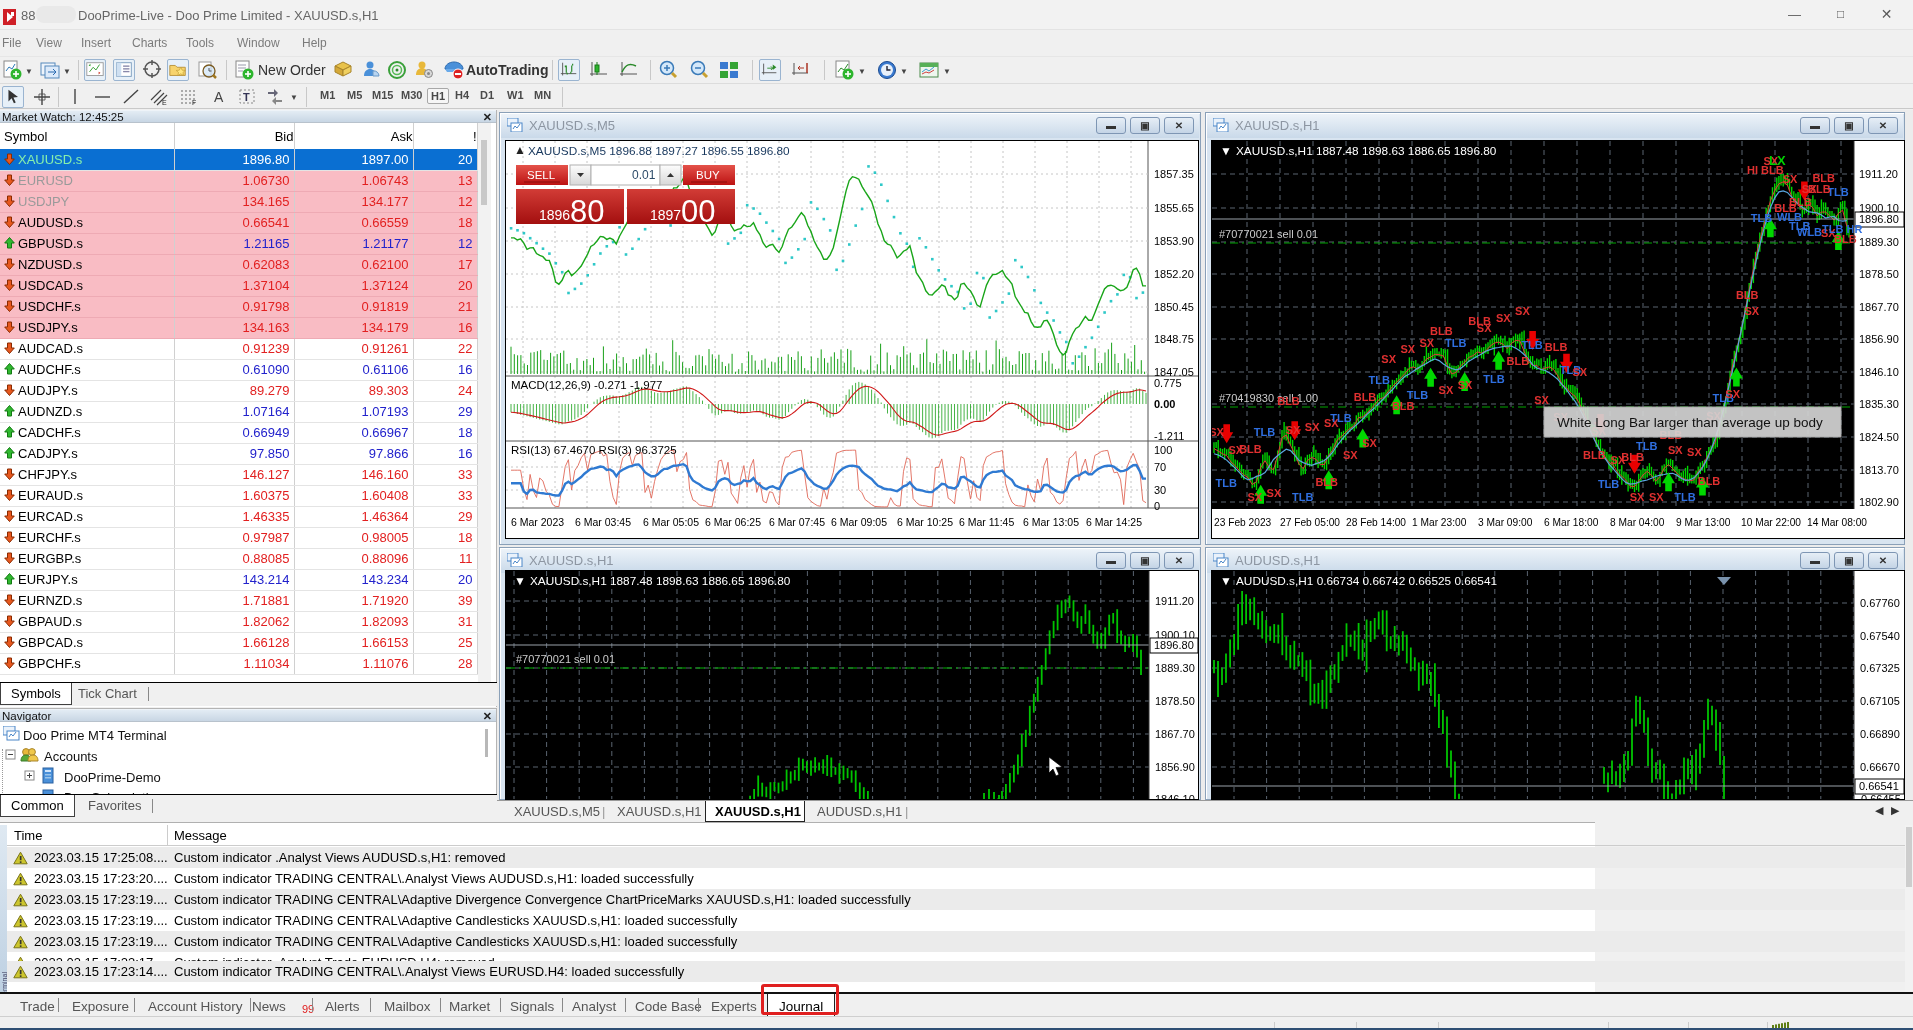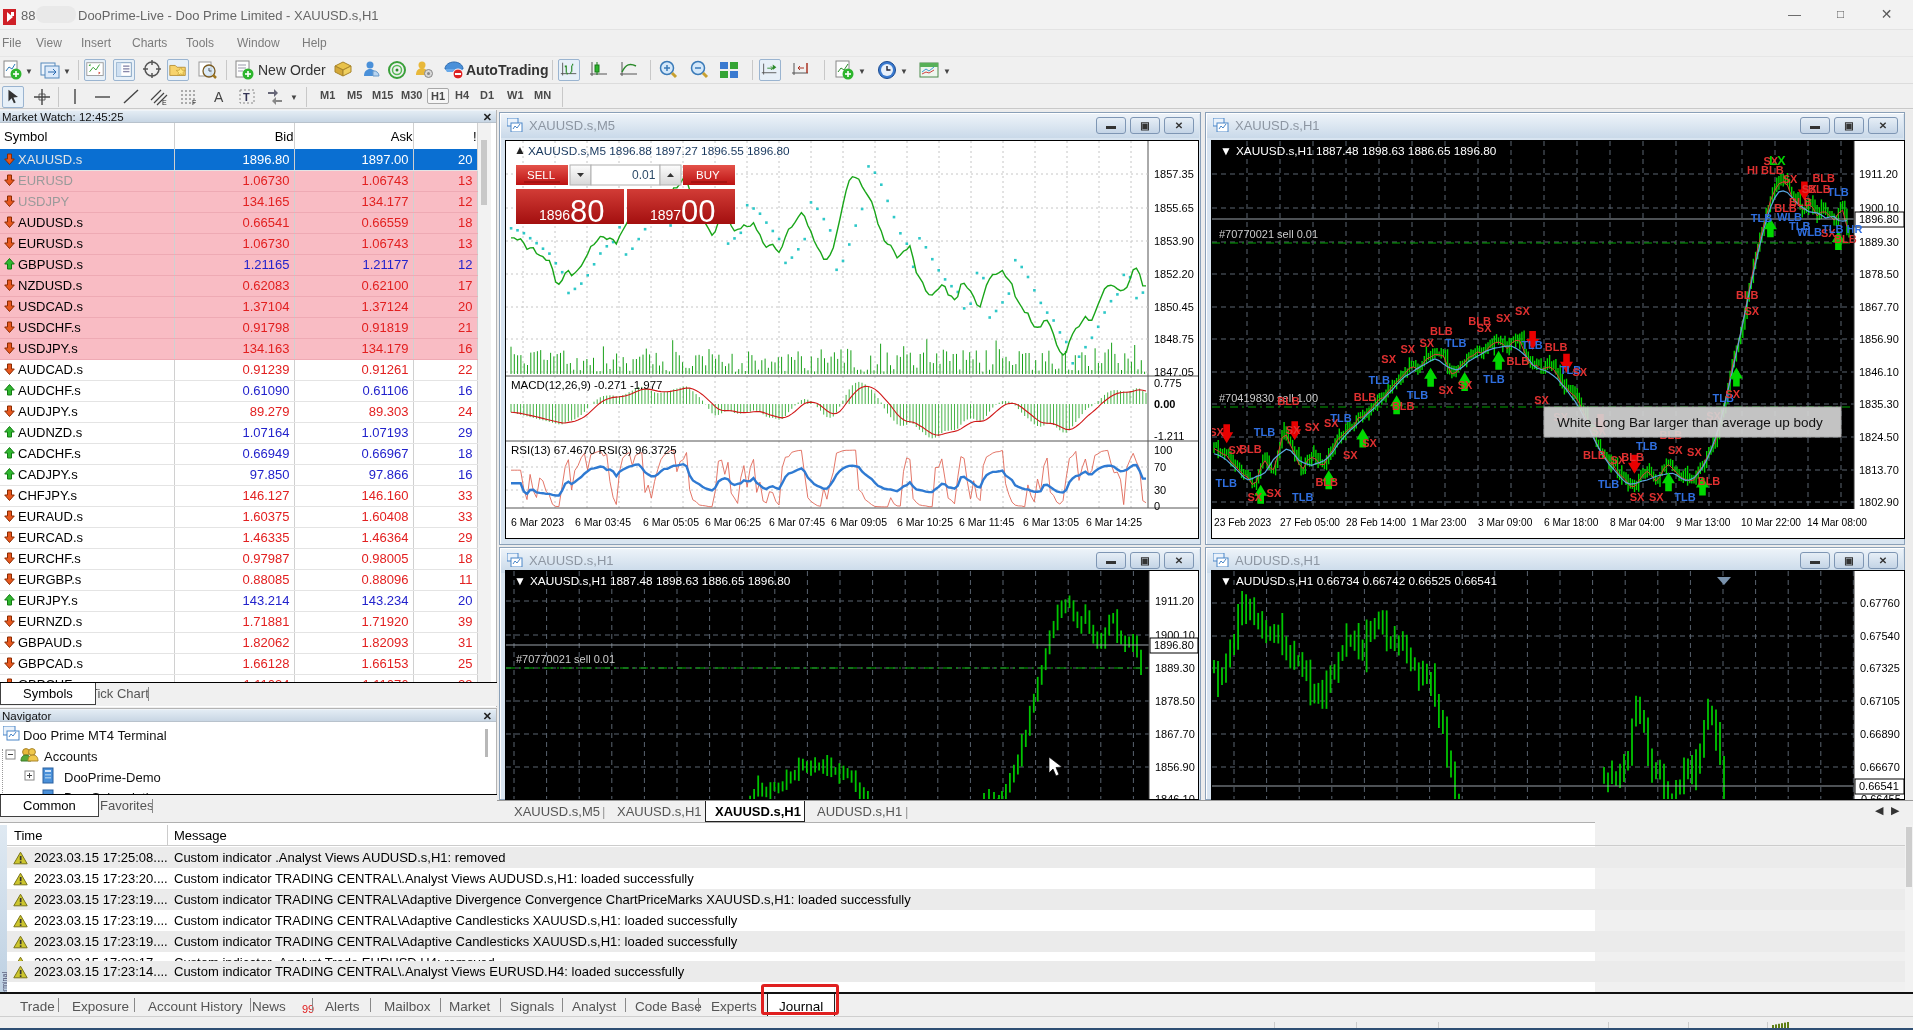--- a/index.html
+++ b/index.html
@@ -19,25 +19,25 @@
 .tf{position:absolute;top:4px;font-size:11px;font-weight:bold;color:#4a4a4a;padding:1px 3px}
 .tfsel{border:1px solid #a8a8a8;background:#f6f6f6;border-radius:2px}
 #mw{left:0;top:110px;width:497px;height:597px;background:#fff;border-right:1px solid #b4b4b4}
 .ptitle{position:absolute;left:0;width:100%;height:13px;background:linear-gradient(#e3ecf4,#c8d6e4);border-top:1px solid #eef3f8;border-bottom:1px solid #b8c2cc;font-size:11.5px;color:#111;padding-left:2px;line-height:13px}
 .px{position:absolute;right:4px;top:0;font-size:11px;color:#222;font-weight:bold}
 #mw table{position:absolute;left:0;top:13px;border-collapse:collapse;width:477px;table-layout:fixed;font-size:13px}
 #mw th{font-weight:normal;text-align:left;height:26px;border-right:1px solid #d0d0d0;padding-left:4px;background:#fff}
 #mw td{height:21px;border-right:1px solid #d0d0d0;border-bottom:1px solid #e4e4e4;padding:0 4px 0 4px;white-space:nowrap;overflow:hidden}
 #mw .num{text-align:right}
 #mw .pink td{background:#f9bcc4;border-bottom-color:#eeaab4}
-#mw .sel td{background:#0a6fd2;color:#e5e5e5}
+#mw .sel td{background:#0a6fd2;color:#86efac}
 #mw .sel .num{color:#fff!important}
 .red{color:#e22020}.blu{color:#2222cc}.gray{color:#9a9a9a}
 .tabbar{position:absolute;left:0;background:#f0f0f0;border-top:1px solid #000}
-.tab{position:absolute;top:0;font-size:13px;color:#555;padding:3px 22px}
+.tab{position:absolute;top:0;font-size:13px;color:#555;padding:3px 10px}
 .tabsel{background:#fff;border:1px solid #404040;border-top:none;color:#000;z-index:2}
 .vline{position:absolute;top:4px;width:1px;height:14px;background:#888}
 #nav{left:0;top:708px;width:497px;height:110px;background:#fff;border-right:1px solid #b4b4b4;border-top:1px solid #b4b4b4}
 #nav .row{position:absolute;left:0;font-size:13px;color:#111;white-space:nowrap}
 #mdi{left:497px;top:110px;width:1416px;height:712px;background:#ececec}
 .cw{position:absolute;background:#d8e4f0;border:1px solid #8aa0b8;box-shadow:inset 1px 1px 0 #fff}
 .cwtitle{position:absolute;left:1px;top:1px;right:1px;height:24px;background:linear-gradient(#edf3f9,#c9d9e9);color:#8d96a2;font-size:13px;line-height:24px;padding-left:28px}
 .cwico{position:absolute;left:7px;top:5px;width:16px;height:14px}
 .cwb{position:absolute;top:4px;width:30px;height:17px;background:linear-gradient(#e6eef6,#c4d4e6);border:1px solid #7e96b4;border-radius:3px;text-align:center;line-height:15px;font-size:10px;color:#333;font-weight:bold}
 .chartbox{position:absolute;background:#fff;border:1px solid #000;overflow:hidden}
@@ -316,28 +316,20 @@
           <td class="num red">134.177</td>
           <td class="num red">12</td>
         </tr>
         <tr class="pink">
           <td class=""><svg width="11" height="12" style="margin-right:3px;vertical-align:-1px">
               <path d="M3.5,1 h4 v5 h2.8 l-4.8,5.5 l-4.8,-5.5 h2.8 z" fill="#e8581e" stroke="#8a2a00" stroke-width="1"></path>
             </svg>AUDUSD.s</td>
           <td class="num red">0.66541</td>
           <td class="num red">0.66559</td>
           <td class="num red">18</td>
-        </tr>
-        <tr class="pink">
-          <td class=""><svg width="11" height="12" style="margin-right:3px;vertical-align:-1px">
-              <path d="M3.5,1 h4 v5 h2.8 l-4.8,5.5 l-4.8,-5.5 h2.8 z" fill="#e8581e" stroke="#8a2a00" stroke-width="1"></path>
-            </svg>EURUSD.s</td>
-          <td class="num red">1.06730</td>
-          <td class="num red">1.06743</td>
-          <td class="num red">13</td>
         </tr>
         <tr class="pink">
           <td class=""><svg width="11" height="12" style="margin-right:3px;vertical-align:-1px">
               <path d="M3.5,11 h4 v-5 h2.8 l-4.8,-5.5 l-4.8,5.5 h2.8 z" fill="#30b830" stroke="#127a12" stroke-width="1"></path>
             </svg>GBPUSD.s</td>
           <td class="num blu">1.21165</td>
           <td class="num blu">1.21177</td>
           <td class="num blu">12</td>
         </tr>
         <tr class="pink">

